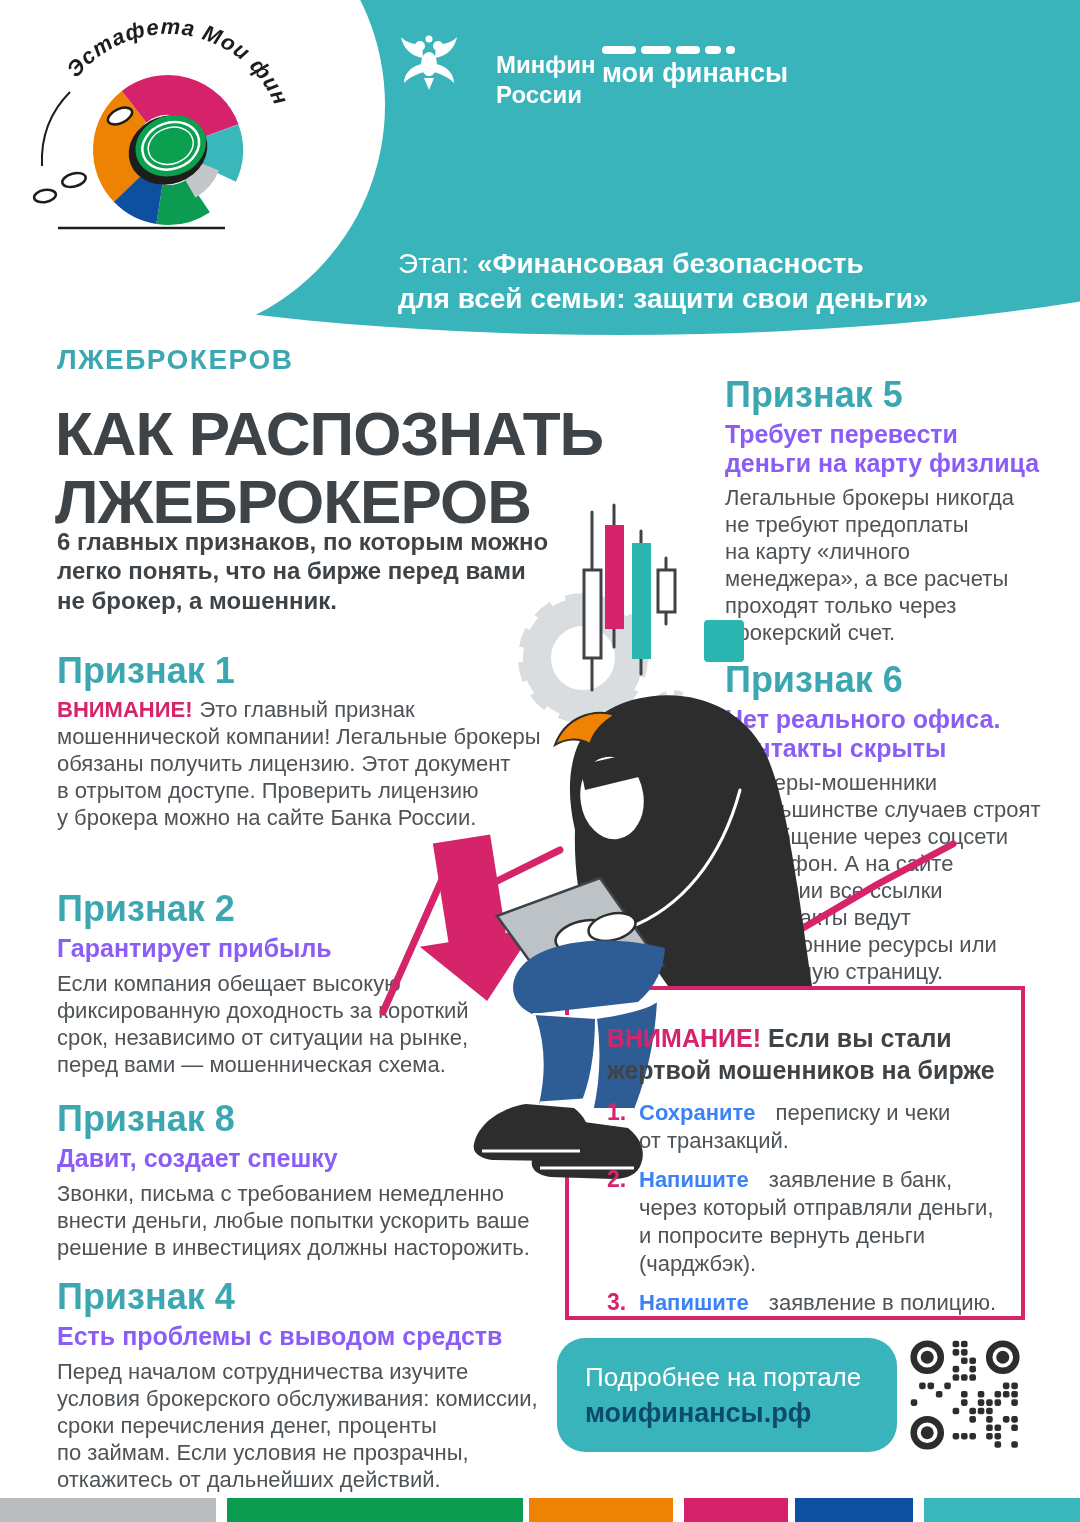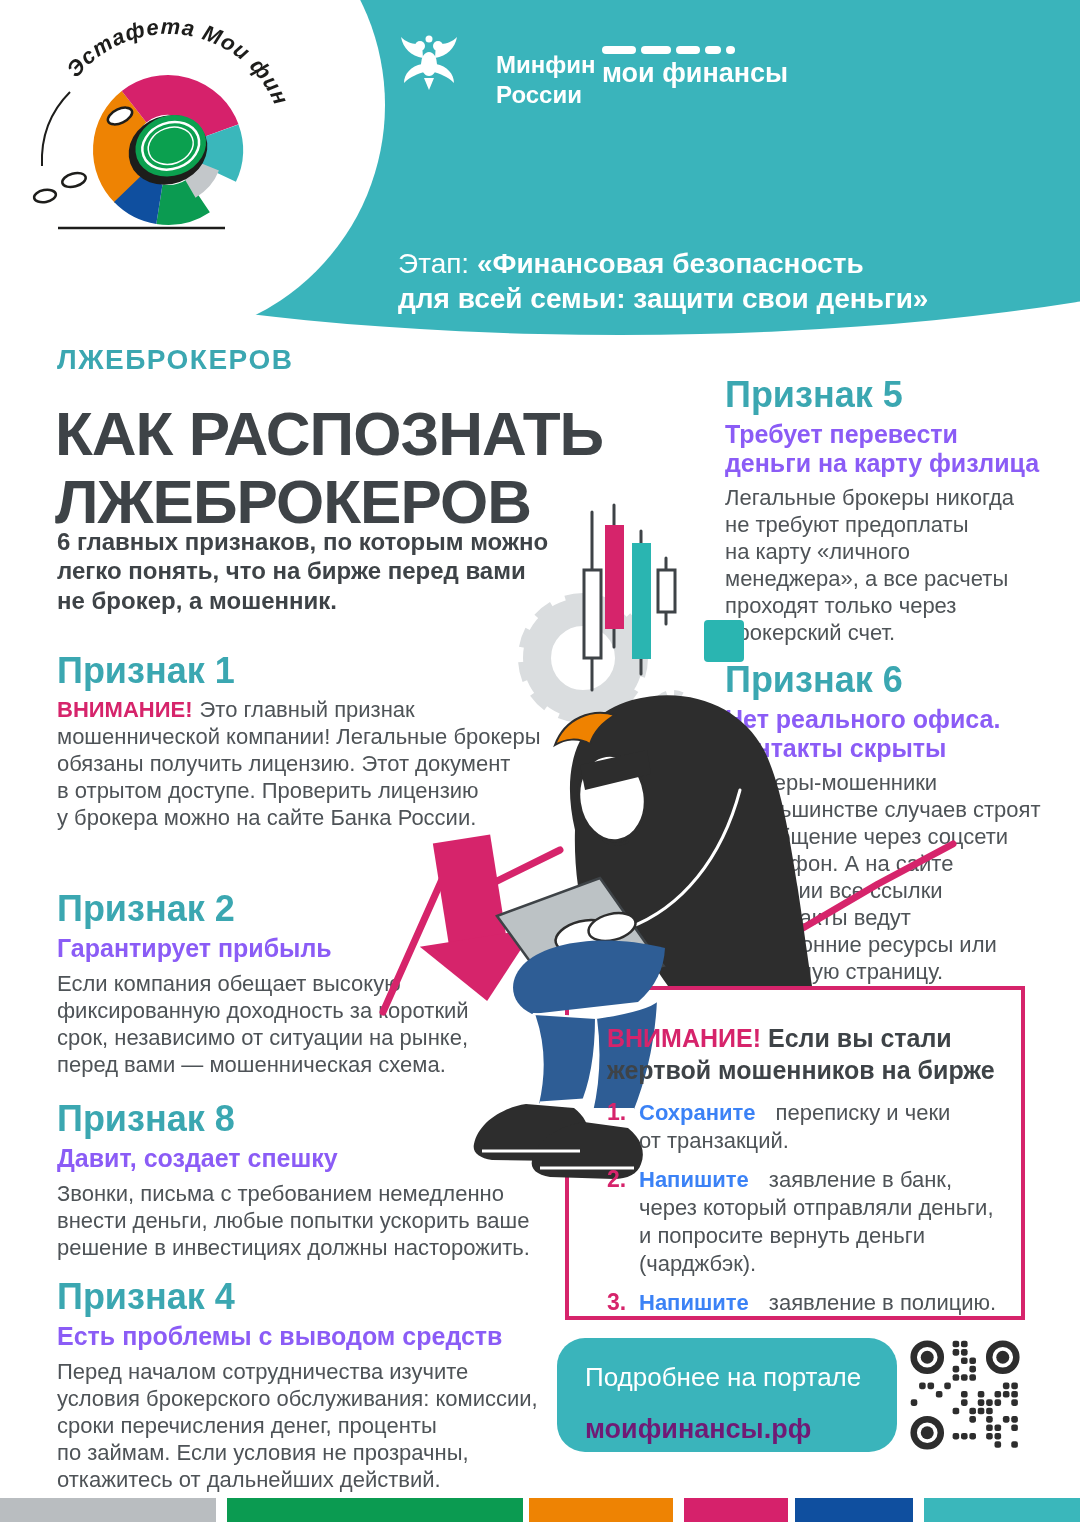--- a/index.html
+++ b/index.html
@@ -40,21 +40,21 @@
   .attention-content{position:absolute;left:607px;top:1022px;width:398px;z-index:3;}
   .att-title{font-size:25px;font-weight:800;line-height:1.28;color:#3e4347;white-space:pre-line;}
   .att-list{margin-top:13px;}
   .att-item{display:flex;margin-top:12px;}
   .att-num{width:32px;flex:0 0 32px;font-size:23px;font-weight:800;color:#d6246b;}
   .att-text{font-size:22px;line-height:1.26;color:#4e5357;white-space:pre-line;width:366px;}
   .att-lead{color:#3b82f6;font-weight:800;margin-right:20px;}
   
   .portal-box{position:absolute;left:557px;top:1338px;width:340px;height:114px;background:#3ab4bb;z-index:2;border-radius:28px;}
   .portal-line1{position:absolute;left:28px;top:24px;font-size:26px;color:#fff;}
-  .portal-line2{position:absolute;left:28px;top:60px;font-size:27px;font-weight:800;color:#701a75;margin-top:16px;}
+  .portal-line2{position:absolute;left:28px;top:60px;font-size:27px;font-weight:800;color:#0c4a6e;}
   .qr{position:absolute;left:906px;top:1336px;z-index:2;}
   
   .stripe{position:absolute;top:1498px;height:24px;z-index:2;}
   .st0{left:0;width:216px;background:#b9bdc0;}
   .st1{left:227px;width:296px;background:#0b9b51;}
   .st2{left:529px;width:144px;background:#ee8303;}
   .st3{left:684px;width:104px;background:#d6216b;}
   .st4{left:795px;width:118px;background:#0f4f9f;}
   .st5{left:924px;width:156px;background:#3ab7bb;}
   

